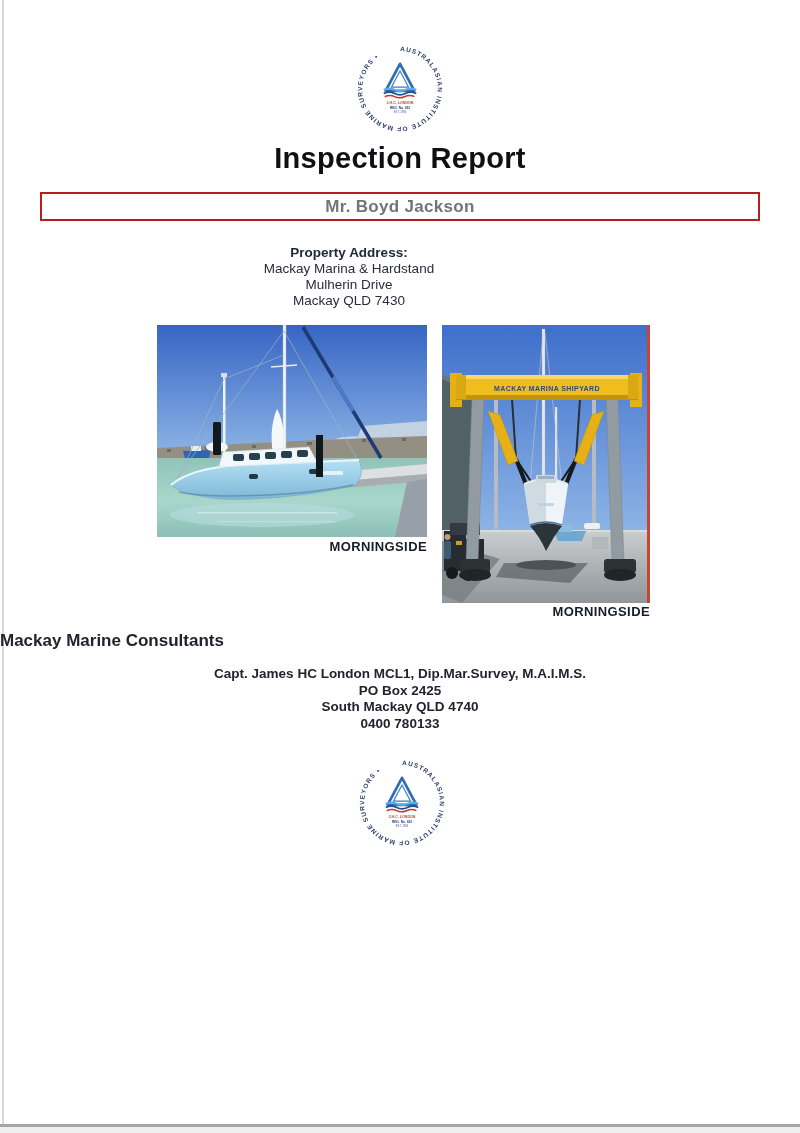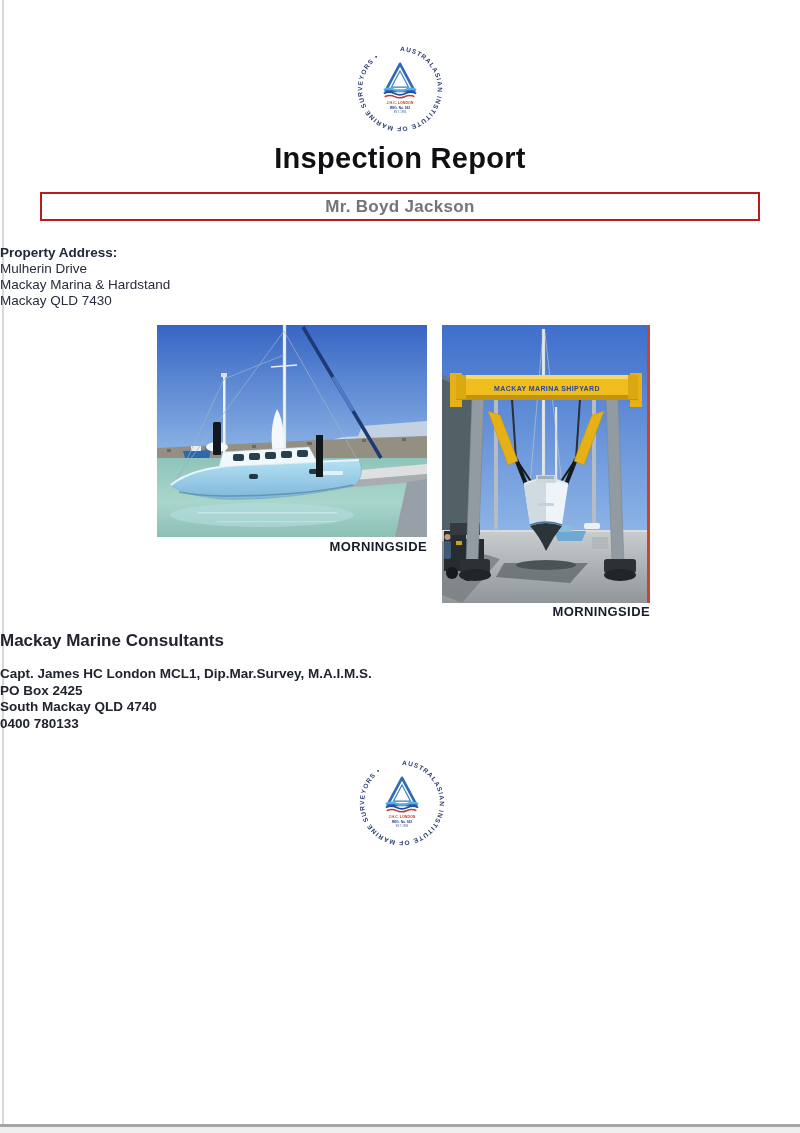--- a/index.html
+++ b/index.html
@@ -13,37 +13,37 @@
   .seal-top{left:355px;top:44px;}
   .seal-bottom{left:357px;top:758px;}
 
   .title{position:absolute;top:142px;left:0;width:800px;margin:0;text-align:center;
          font-size:29px;font-weight:bold;color:#101014;letter-spacing:.3px;}
 
   .name-box{position:absolute;top:192px;left:40px;width:716px;height:25px;
             border:2px solid #b91c1c;display:flex;align-items:center;justify-content:center;}
   .name-box span{font-size:17px;font-weight:bold;color:#73737b;letter-spacing:.3px;}
 
-  .address{position:absolute;top:245px;left:0;width:698px;text-align:left;
+  .address{position:absolute;top:245px;left:0;width:698px;text-align:center;
            color:#272d3b;font-size:13.5px;line-height:16px;}
   .address .addr-label{font-weight:bold;color:#20283a;}
 
   .photo{position:absolute;overflow:hidden;}
   .photo-left{left:157px;top:325px;width:270px;height:212px;}
   .photo-right{left:442px;top:325px;width:208px;height:278px;}
   .photo svg{display:block;width:100%;height:100%;}
 
   .caption{position:absolute;text-align:right;font-size:13px;font-weight:bold;
            color:#161c28;letter-spacing:.4px;}
   .caption-left{left:157px;top:539px;width:270px;}
   .caption-right{left:442px;top:604px;width:208px;}
 
   .company-name{position:absolute;top:631px;left:0;width:800px;margin:0;
                 font-size:17px;font-weight:bold;color:#20242e;}
-  .contact{position:absolute;top:666px;left:0;width:800px;text-align:left;
+  .contact{position:absolute;top:666px;left:0;width:800px;text-align:center;
            font-size:13.5px;font-weight:bold;color:#20242e;line-height:16.5px;}
 </style>
 </head>
 <body>
 
 <div class="page">
 
   <div class="edge-left"></div>
   <div class="edge-bottom"></div>
   <div class="edge-bottom-light"></div>
@@ -66,22 +66,22 @@
   </div>
 
   <h1 class="title">Inspection Report</h1>
 
   <div class="name-box">
     <span>Mr. Boyd Jackson</span>
   </div>
 
   <div class="address">
     <div class="addr-label">Property Address:</div>
+    <div class="addr-line">Mackay Marina &amp; Hardstand</div>
     <div class="addr-line">Mulherin Drive</div>
-    <div class="addr-line">Mackay Marina &amp; Hardstand</div>
     <div class="addr-line">Mackay QLD 7430</div>
   </div>
 
   <div class="photo photo-left">
     <svg viewBox="0 0 270 212" preserveAspectRatio="none">
       <defs>
         <linearGradient id="skyL" x1="0" y1="0" x2="0" y2="1">
           <stop offset="0" stop-color="#3765c4"></stop>
             <stop offset="1" stop-color="#8fb7e6"></stop>
         </linearGradient>

